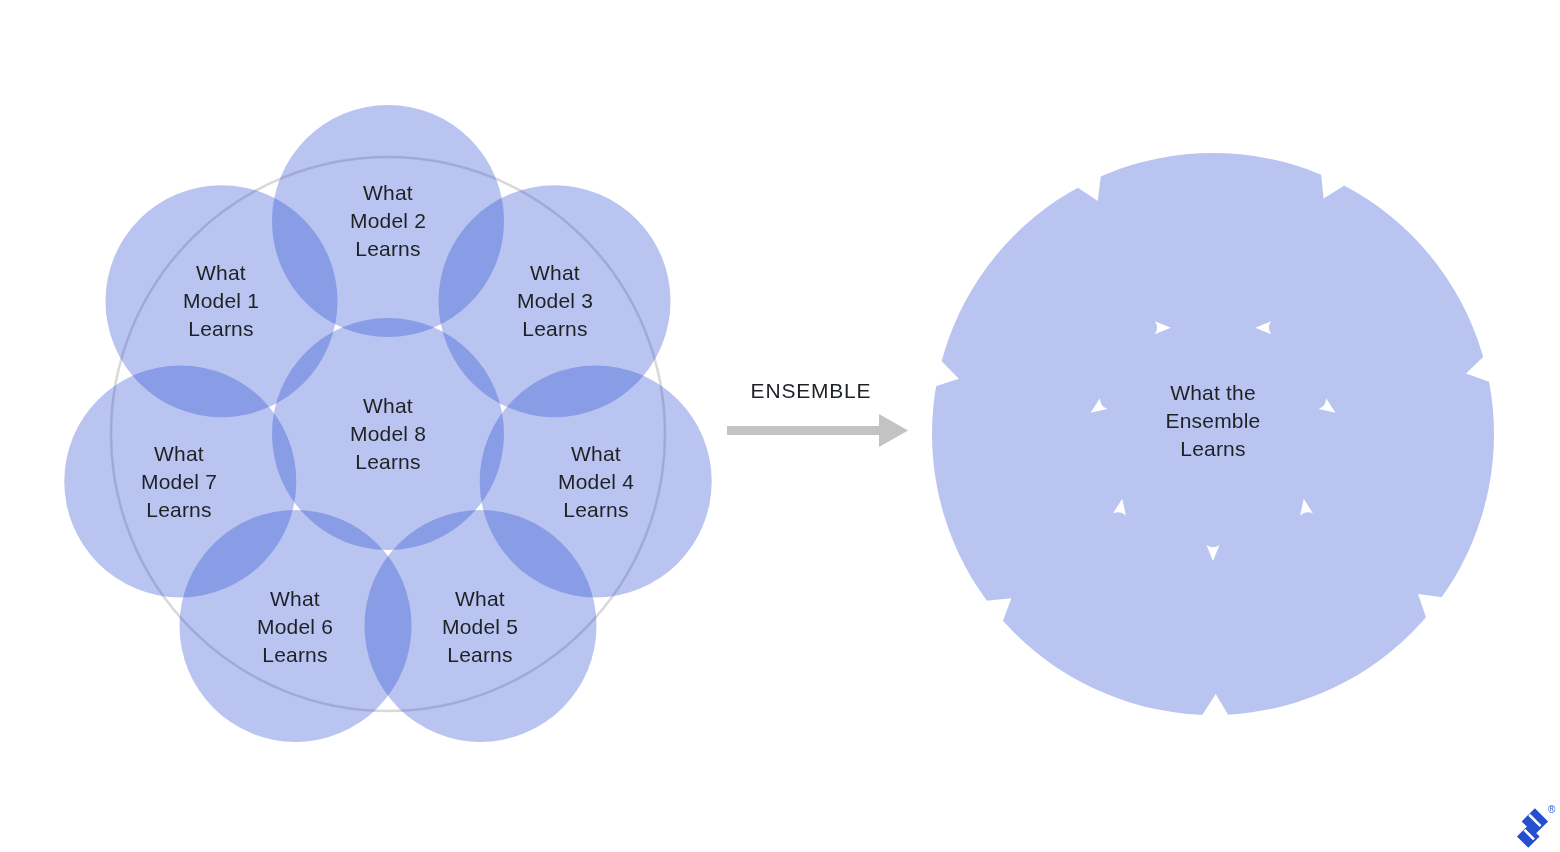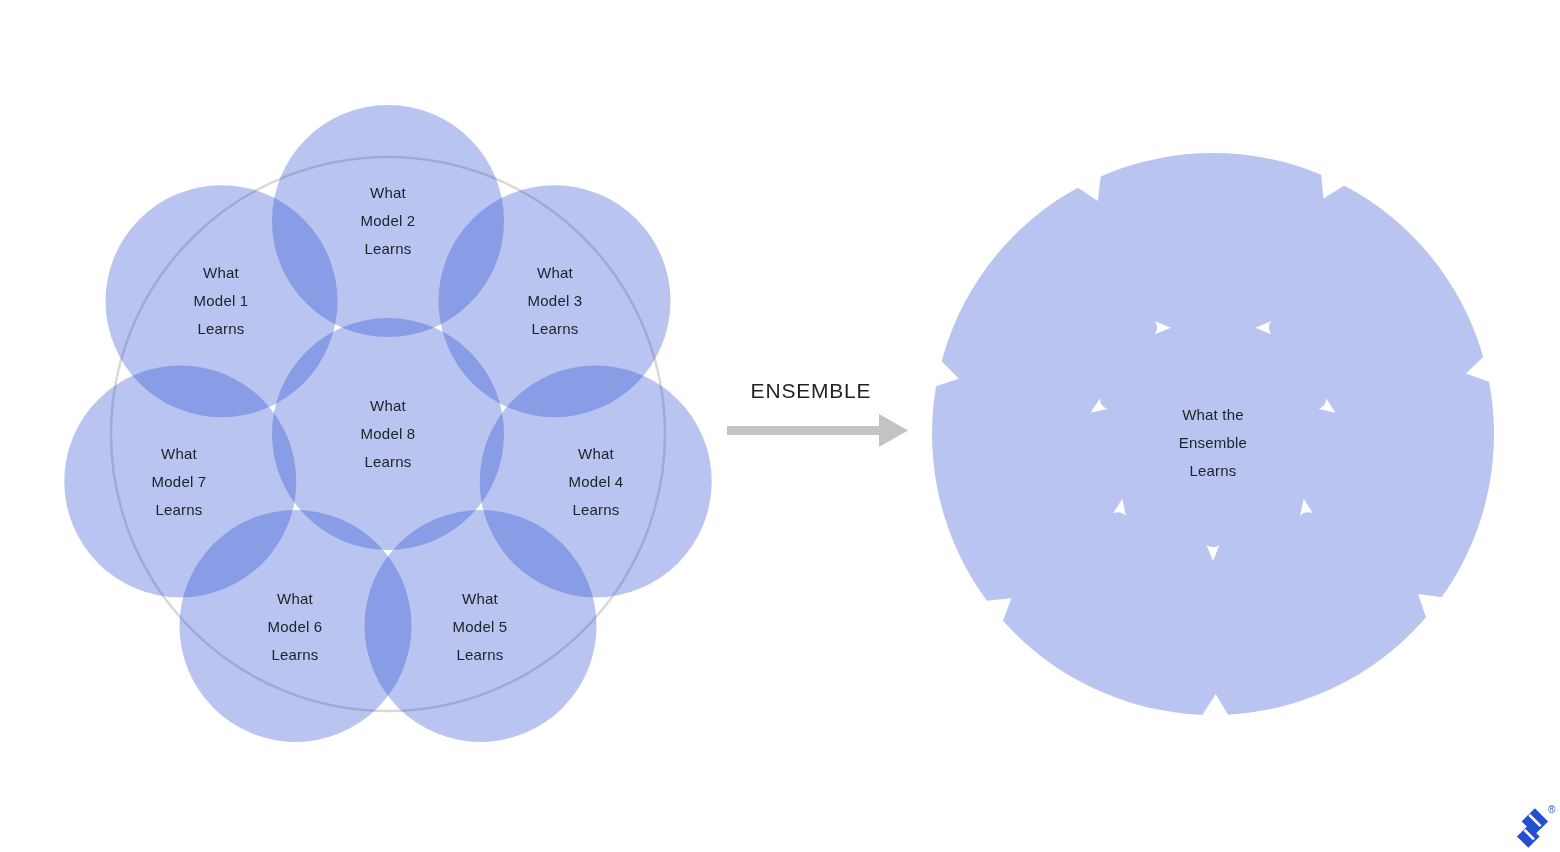--- a/index.html
+++ b/index.html
@@ -14,21 +14,21 @@
   .diagram-svg {
     position: absolute;
     left: 0; top: 0;
     width: 1560px; height: 852px;
   }
   .venn-label {
     position: absolute;
     width: 190px;
     transform: translate(-50%, -50%);
     text-align: center;
-    font-size: 15px;
+    font-size: 21px;
     line-height: 28px;
     letter-spacing: 0.2px;
     color: #1e2126;
     white-space: pre-line;
   }
   .ensemble-label {
     position: absolute;
     left: 811px; top: 391px;
     transform: translate(-50%, -50%);
     font-size: 21px;
@@ -116,21 +116,21 @@
 Learns</div>
   <div class="venn-label" style="left:179px; top:482px;">What
 Model 7
 Learns</div>
   <div class="venn-label" style="left:388px; top:434px;">What
 Model 8
 Learns</div>
 
   <div class="ensemble-label">ENSEMBLE</div>
 
-  <div class="venn-label" style="left:1213px; top:443px;">What the
+  <div class="venn-label" style="left:1213px; top:421px;">What the
 Ensemble
 Learns</div>
 
   <div class="logo-wrap">
     <svg width="34" height="44" viewBox="0 0 36 46" xmlns="http://www.w3.org/2000/svg">
       <g fill="#2450cf">
 
         <path d="M20 2 L34 16 L20 30 L6 16 Z M13 10 L25 22 L27 20 L15 8 Z" fill-rule="evenodd"></path>
 
         <path d="M13 20 L25 32 L13 44 L1 32 Z M8 26 L18 36 L20 34 L10 24 Z" fill-rule="evenodd"></path>

